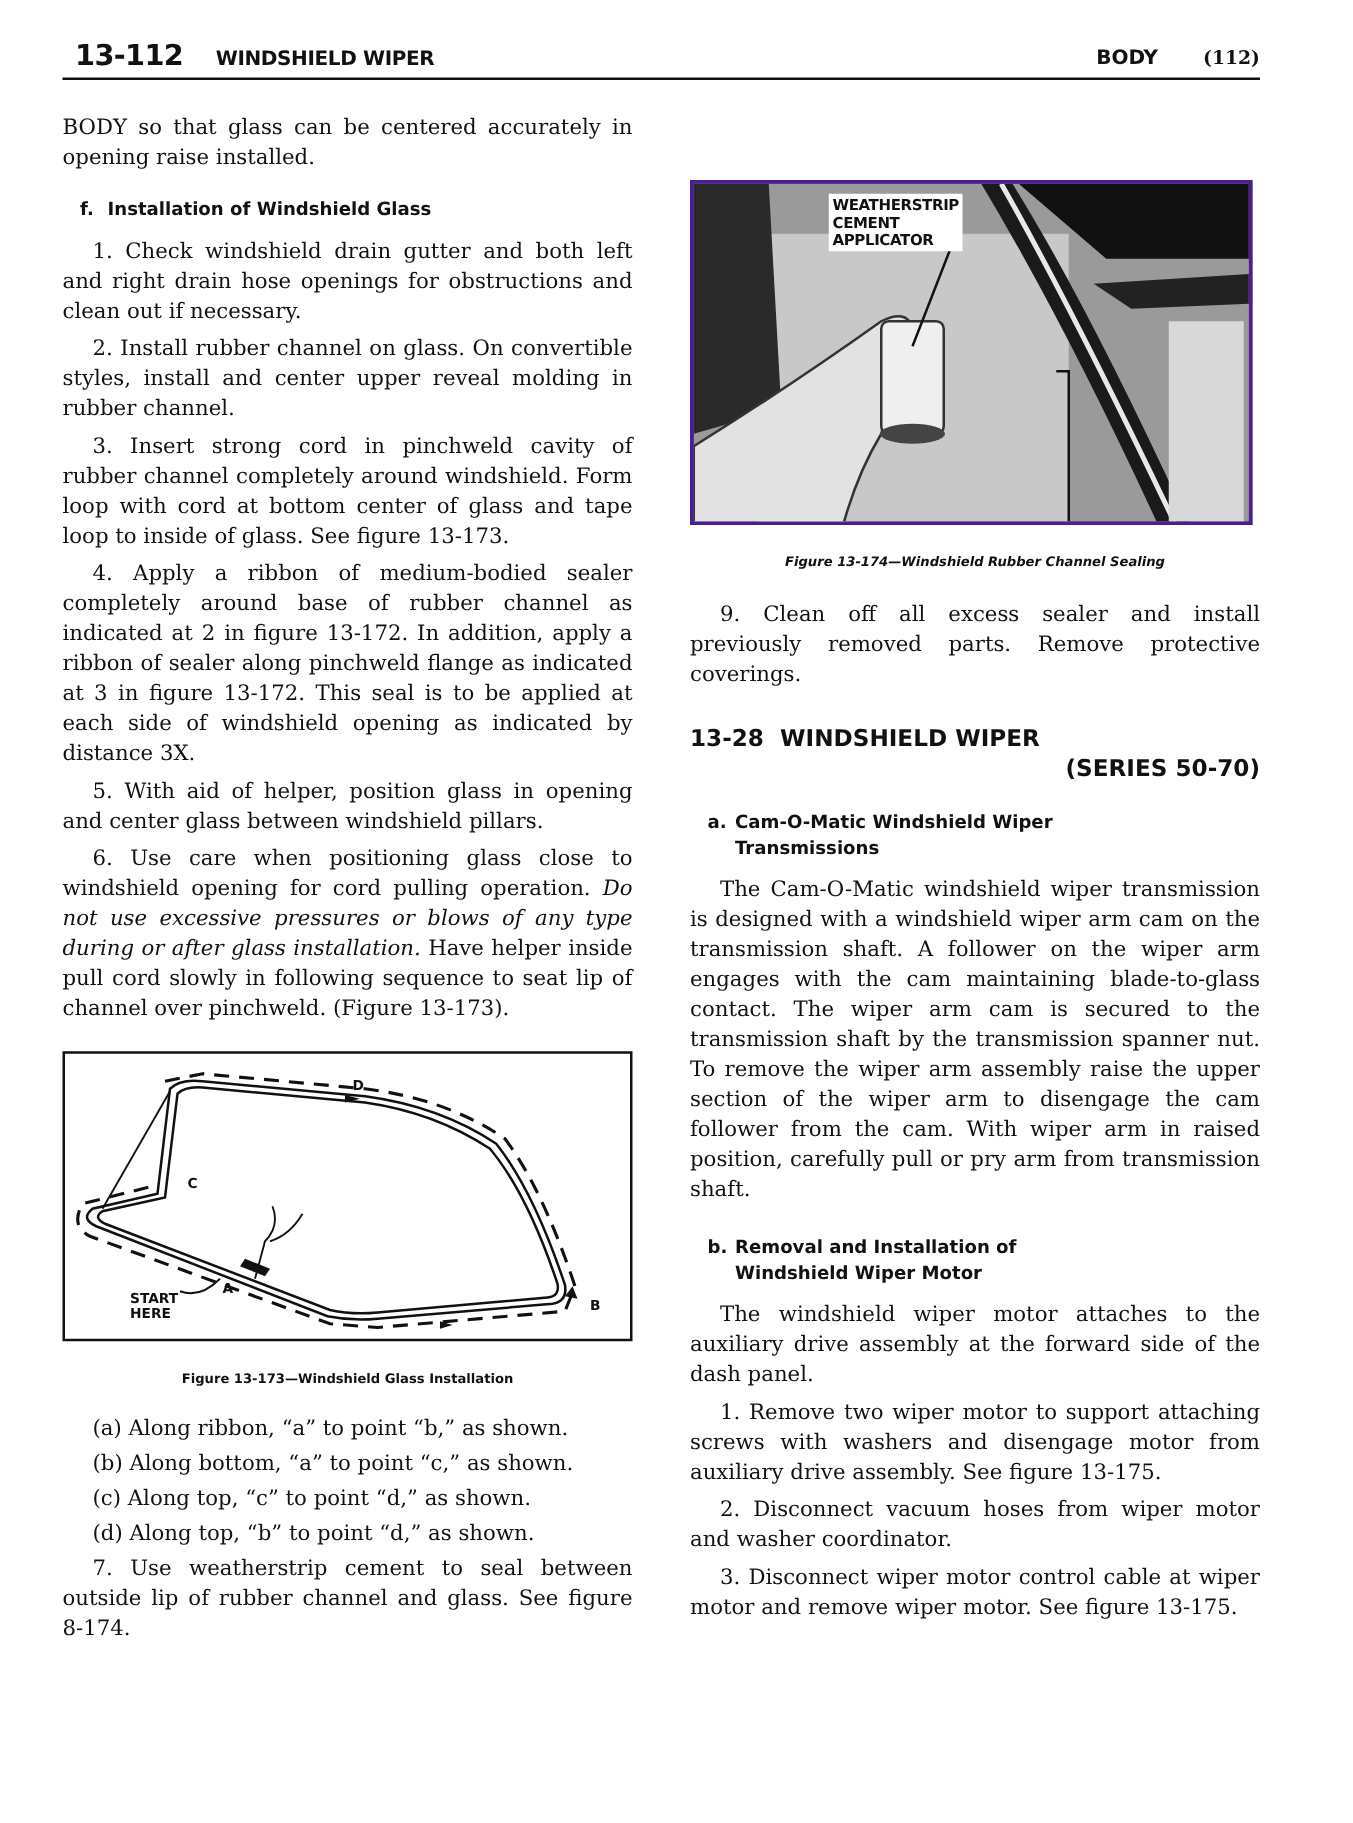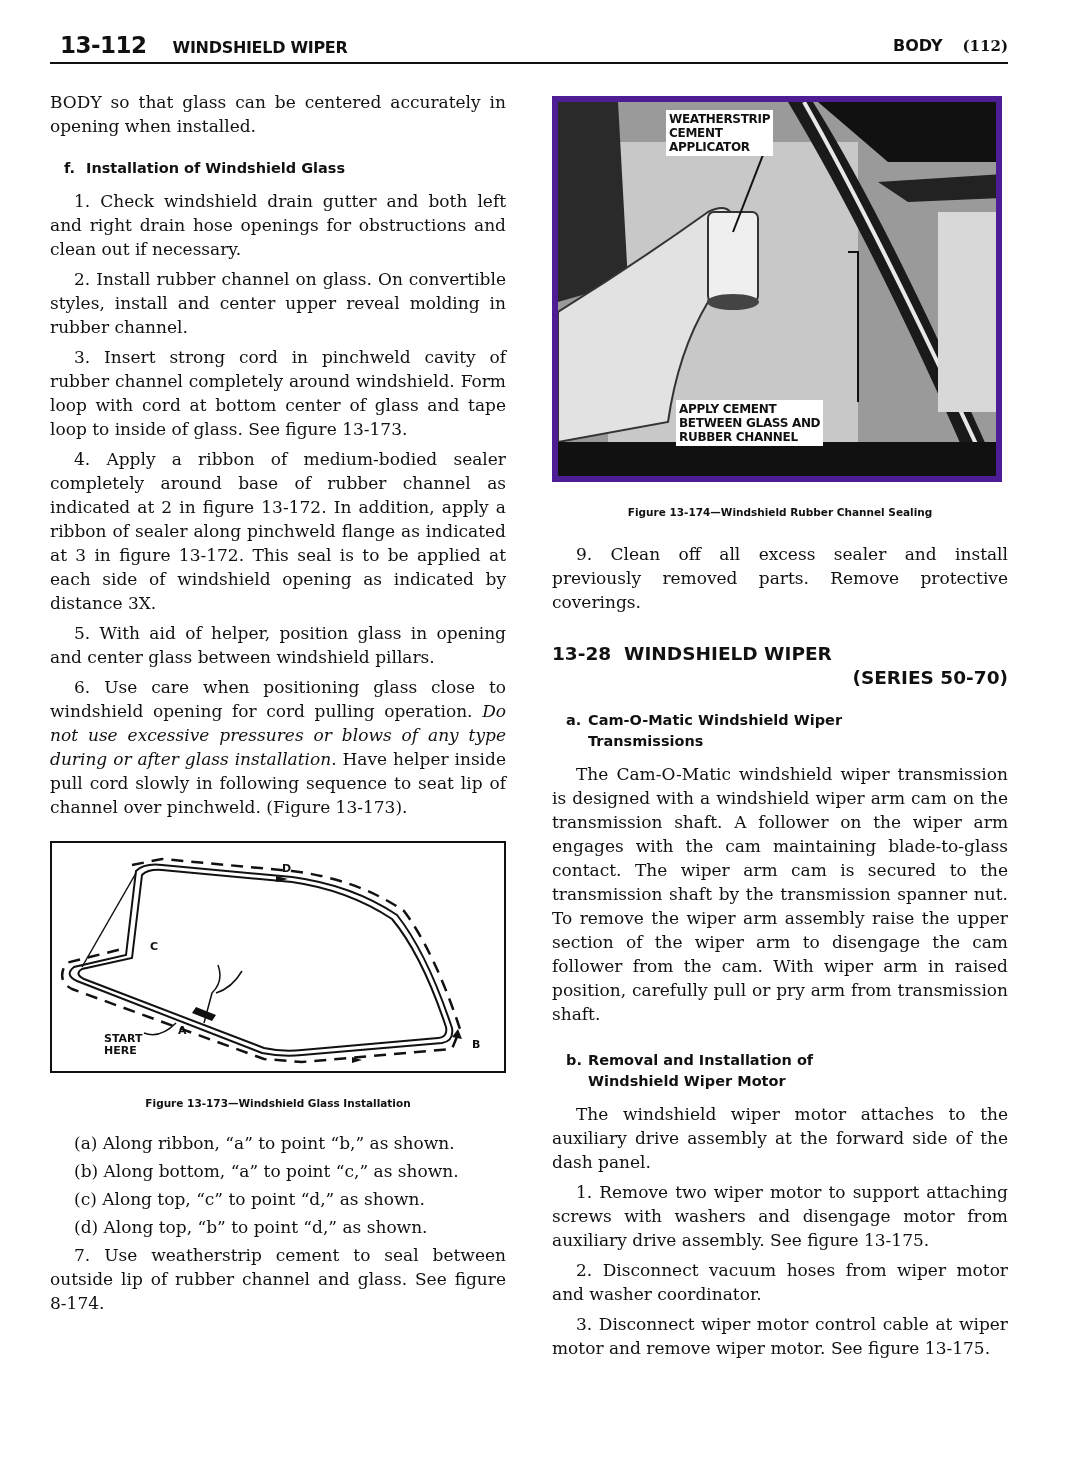--- a/index.html
+++ b/index.html
@@ -4,21 +4,21 @@
 <style>
   html, body { margin: 0; padding: 0; background: #ffffff; }
   body {
     width: 1082px; height: 1458px; position: relative; overflow: hidden;
     color: #111; font-family: "DejaVu Serif", serif;
   }
   .hdr-left { position: absolute; left: 60px; top: 32px; font-family: "DejaVu Sans", sans-serif; font-weight: bold; }
   .hdr-num { font-size: 23px; letter-spacing: -0.5px; }
   .hdr-title { font-size: 16px; margin-left: 26px; letter-spacing: -0.3px; }
   .hdr-right { position: absolute; right: 74px; top: 36px; font-family: "DejaVu Sans", sans-serif; font-weight: bold; font-size: 16px; }
-  .hdr-right .pg { font-family: "DejaVu Serif", serif; margin-left: 20px; font-size: 15px; }
+  .hdr-right .pg { font-family: "DejaVu Serif", serif; margin-left: 36px; font-size: 15px; }
   .rule { position: absolute; left: 50px; width: 958px; top: 62px; height: 2px; background: #111; }
 
   .col { position: absolute; top: 90px; font-size: 17px; line-height: 24px; }
   .col-left { left: 50px; width: 456px; }
   .col-right { left: 552px; width: 456px; }
 
   p { margin: 0 0 6px 0; text-align: justify; }
   p.ind { text-indent: 24px; }
   p.sub { text-indent: 24px; margin-bottom: 4px; }
   .sec-h { font-family: "DejaVu Sans", sans-serif; font-weight: bold; font-size: 14.5px; margin: 20px 0 10px 14px; line-height: 21px; }
@@ -26,37 +26,37 @@
   .sec-h .cont { display: block; padding-left: 22px; }
   .major-h { font-family: "DejaVu Sans", sans-serif; font-weight: bold; font-size: 18.5px; line-height: 24px; margin: 28px 0 12px 0; }
   .major-h .cont { display: block; padding-left: 86px; text-align: right; }
   em { font-style: italic; }
 
   .fig173 { position: relative; width: 456px; height: 232px; border: 2px solid #111; margin-top: 22px; box-sizing: border-box; background: #fff; }
   .fig173 svg { position: absolute; left: 0; top: 0; }
   .fig-lbl { position: absolute; font-family: "DejaVu Sans", sans-serif; font-weight: bold; font-size: 11px; line-height: 11px; }
   .cap { font-family: "DejaVu Sans", sans-serif; font-weight: bold; font-size: 10.5px; text-align: center; margin: 18px 0 16px 0; }
 
-  .fig174 { position: relative; width: 450px; height: 386px; border: 6px solid #4c1d95; box-sizing: border-box; overflow: hidden; background: #777; }
+  .fig174 { position: relative; width: 450px; height: 276px; border: 3px solid #4c1d95; box-sizing: border-box; overflow: hidden; background: #777; margin-top: 48px; }
   .fig174 svg { position: absolute; left: 0; top: 0; }
   .callout { position: absolute; background: #fff; font-family: "DejaVu Sans", sans-serif; font-weight: bold; font-size: 12px; line-height: 14px; padding: 2px 3px; letter-spacing: -0.3px; }
 </style>
 </head>
 <body>
 
 <div class="hdr-left">
   <span class="hdr-num">13-112</span><span class="hdr-title">WINDSHIELD WIPER</span>
 </div>
 <div class="hdr-right">
   <span>BODY</span><span class="pg">(112)</span>
 </div>
 <div class="rule"></div>
 
 <div class="col col-left">
-  <p>BODY so that glass can be centered accurately in opening when installed.</p>
+  <p>BODY so that glass can be centered accurately in opening raise installed.</p>
 
   <div class="sec-h">
     <span class="lbl">f.</span><span>Installation of Windshield Glass</span>
   </div>
 
   <p class="ind">1. Check windshield drain gutter and both left and right drain hose openings for obstructions and clean out if necessary.</p>
   <p class="ind">2. Install rubber channel on glass. On convertible styles, install and center upper reveal molding in rubber channel.</p>
   <p class="ind">3. Insert strong cord in pinchweld cavity of rubber channel completely around windshield. Form loop with cord at bottom center of glass and tape loop to inside of glass. See figure 13-173.</p>
   <p class="ind">4. Apply a ribbon of medium-bodied sealer completely around base of rubber channel as indicated at 2 in figure 13-172. In addition, apply a ribbon of sealer along pinchweld flange as indicated at 3 in figure 13-172. This seal is to be applied at each side of windshield opening as indicated by distance 3X.</p>
   <p class="ind">5. With aid of helper, position glass in opening and center glass between windshield pillars.</p>
@@ -117,21 +117,21 @@
       <div>WEATHERSTRIP</div>
       <div>CEMENT</div>
       <div>APPLICATOR</div>
     </div>
     <div class="callout" style="left:118px;top:298px;">
       <div>APPLY CEMENT</div>
       <div>BETWEEN GLASS AND</div>
       <div>RUBBER CHANNEL</div>
     </div>
   </div>
-  <div class="cap" style="margin-bottom:18px;">Figure 13-174—Windshield Rubber Channel Sealing</div>
+  <div class="cap" style="margin-bottom:18px;font-style:italic;">Figure 13-174—Windshield Rubber Channel Sealing</div>
 
   <p class="ind">9. Clean off all excess sealer and install previously removed parts. Remove protective coverings.</p>
 
   <div class="major-h">
     <span>13-28</span>&nbsp;&nbsp;<span>WINDSHIELD WIPER</span>
     <span class="cont">(SERIES 50-70)</span>
   </div>
 
   <div class="sec-h">
     <span class="lbl">a.</span><span>Cam-O-Matic Windshield Wiper</span>

